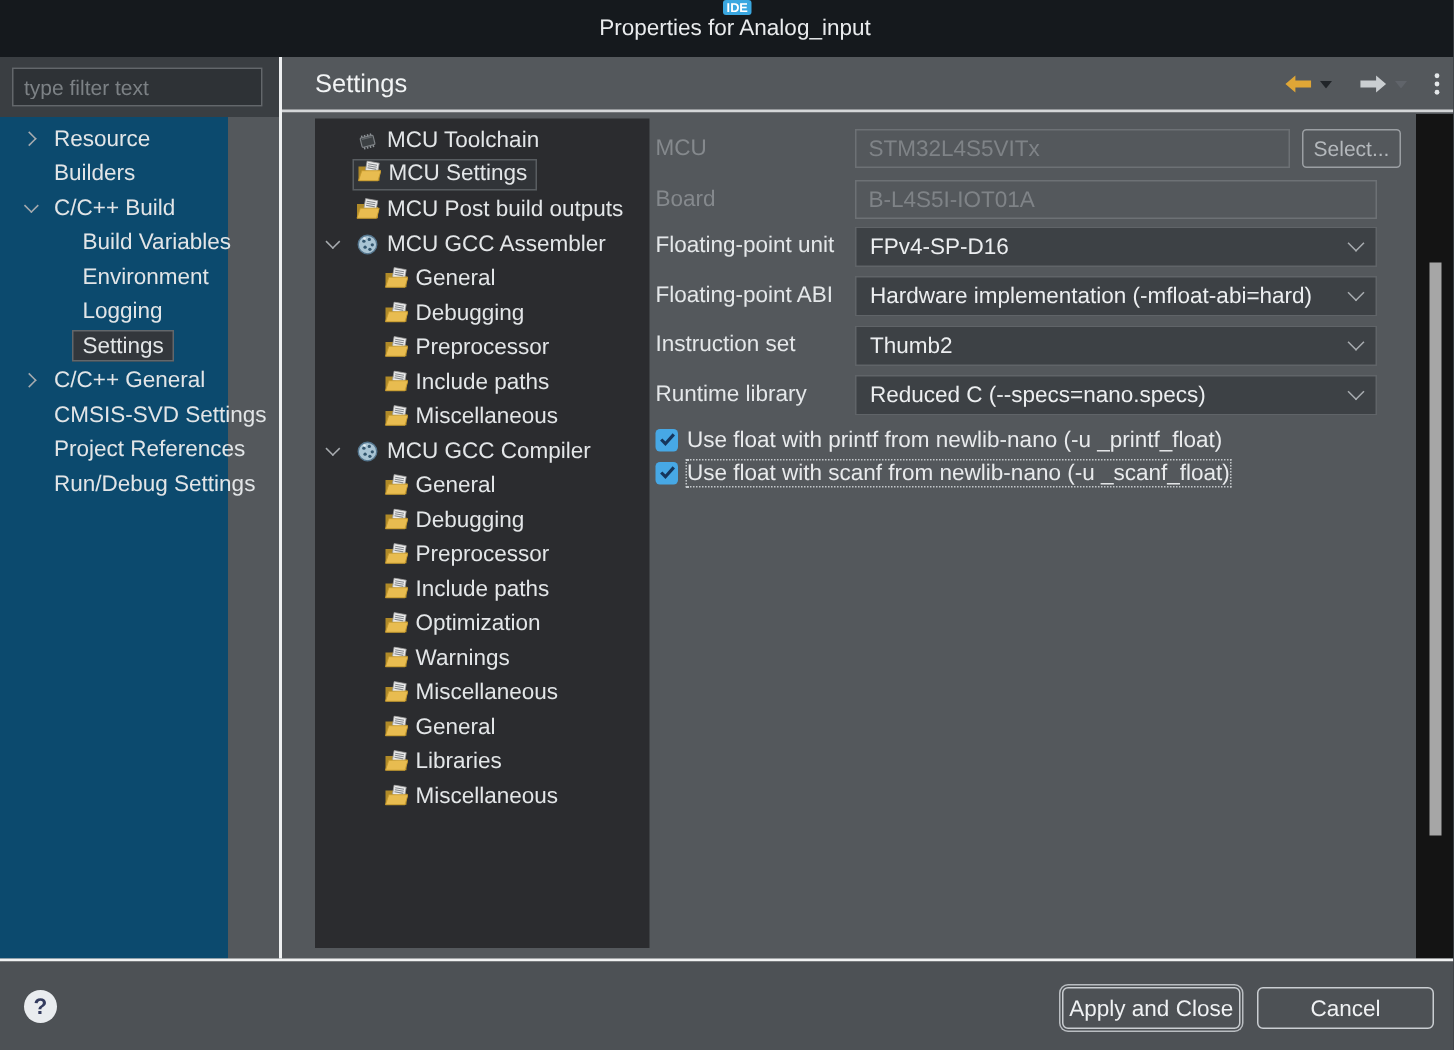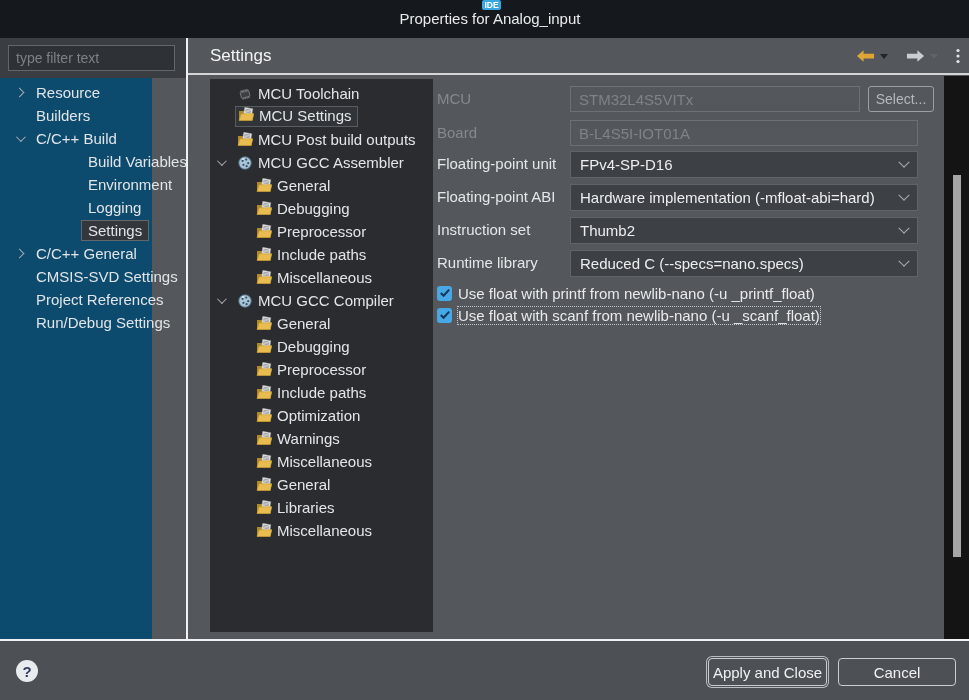--- a/index.html
+++ b/index.html
@@ -18,21 +18,21 @@
 
   
   .left-top { position:absolute; left:0; top:38px; width:186px; height:40px; background:#3a3e42; }
   .filter-input { position:absolute; left:8px; top:7px; width:167px; height:26px; background:#2e3236; border:1px solid #63676b; color:#c9cdd1; font-size:14px; padding:0 7px; font-family:"Liberation Sans", sans-serif; }
   .filter-input::placeholder { color:#7c8185; opacity:1; }
 
   .left-tree { position:absolute; left:0; top:78px; width:152px; height:561px; background:#0c4a6e; padding-top:3px; }
   .ltitem { height:23px; display:flex; align-items:center; font-size:15px; color:#e2e5e7; white-space:nowrap; }
   .ltitem.haschev { padding-left:16px; }
   .ltitem.root  { padding-left:36px; }
-  .ltitem.child { padding-left:55px;margin-left:33px; }
+  .ltitem.child { padding-left:55px; }
   .lchevslot { width:20px; flex:none; display:flex; align-items:center; }
   .chev { display:inline-block; width:7px; height:7px; border-right:1.6px solid #a7abaf; border-bottom:1.6px solid #a7abaf; }
   .chev.right { transform:rotate(-45deg); }
   .chev.down  { transform:rotate(45deg) translate(0,-2px); }
   .lsel { border:1px solid #63676b; background:#33373c; padding:1px 6px; margin-left:-7px; }
 
   
   .sash { position:absolute; left:186px; top:38px; width:2px; height:601px; background:#eef0f1; }
   .header { position:absolute; left:188px; top:38px; width:781px; height:36px; background:#54585c; display:flex; align-items:center; }
   .header-title { margin-left:22px; font-size:17px; color:#f2f4f5; }

